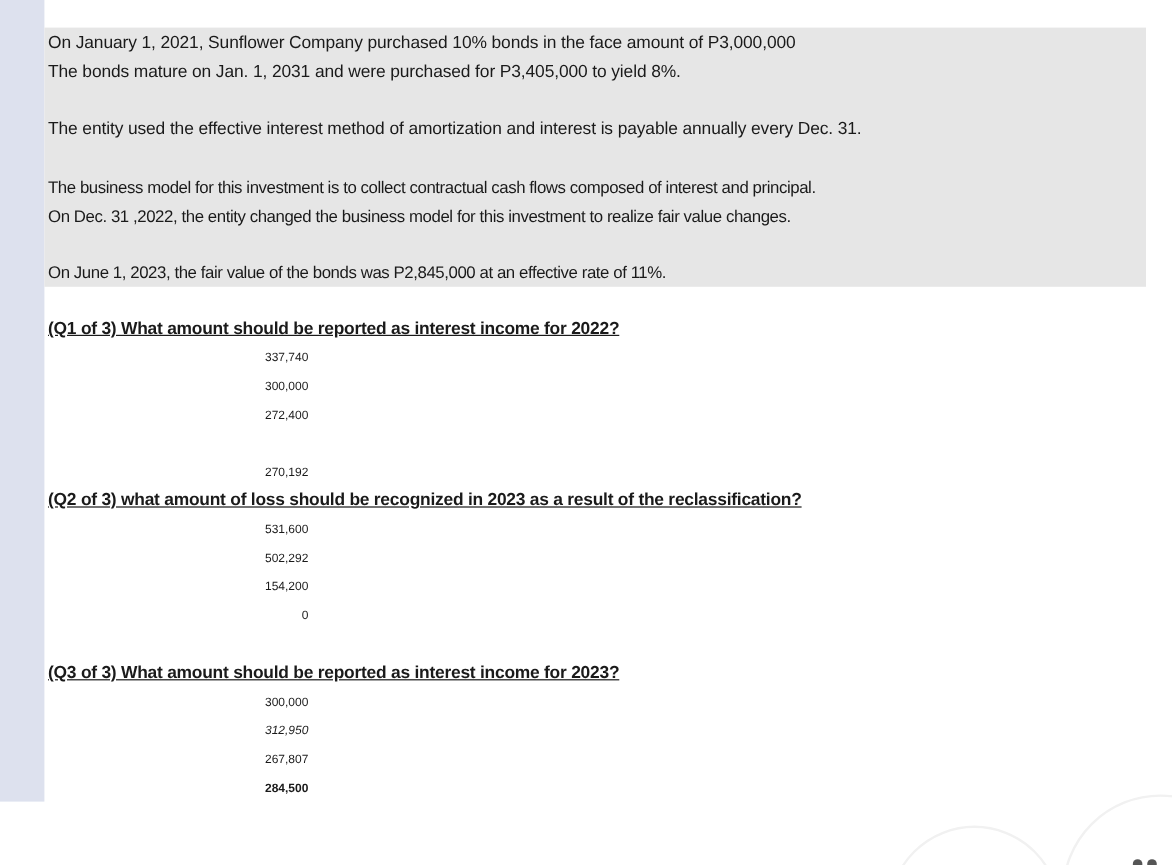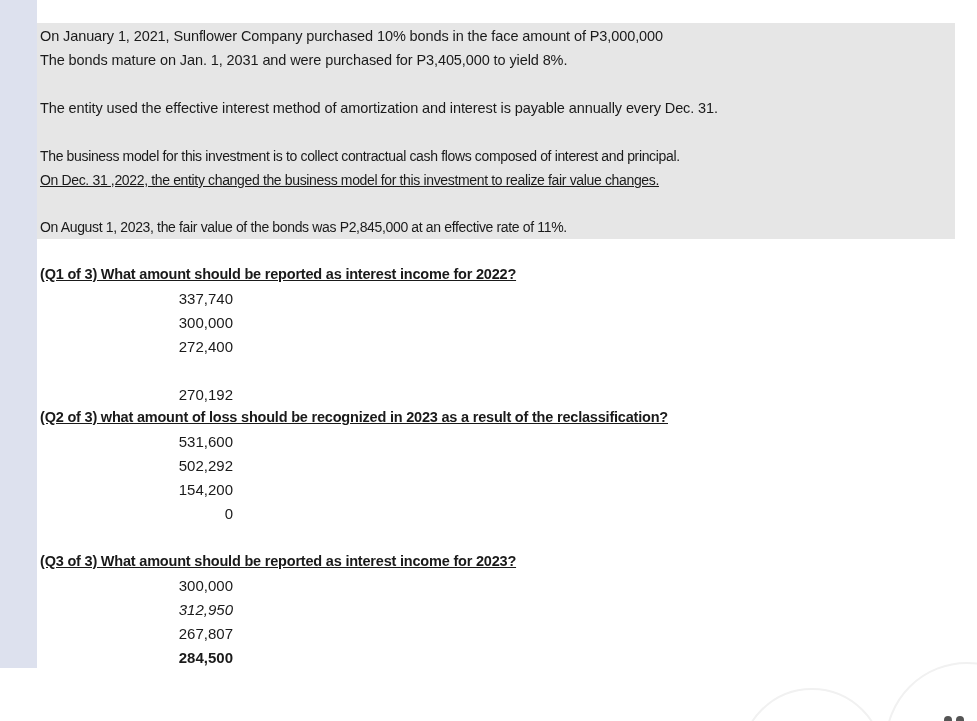--- a/index.html
+++ b/index.html
@@ -20,44 +20,44 @@
     .text-line {
       position: absolute; left: 40px; font-size: 14.5px; line-height: 18px;
       white-space: nowrap; letter-spacing: -0.1px;
     }
     .condensed { font-size: 14px; letter-spacing: -0.35px; }
     .question {
       position: absolute; left: 40px; font-size: 14.5px; font-weight: bold;
       white-space: nowrap; line-height: 18px; letter-spacing: -0.2px; text-decoration: underline;
     }
     .option {
-      position: absolute; left: 132px; width: 101px; text-align: right;
-      font-size: 15px; line-height: 18px; white-space: nowrap;
+      position: absolute; left: 156px; width: 101px; text-align: right;
+      font-size: 10px; line-height: 18px; white-space: nowrap;
     }
     .deco-arc {
       position: absolute; border: 2px solid #f1f1f1; border-radius: 50%;
     }
     .dot {
       position: absolute; width: 8px; height: 8px; border-radius: 50%;
       background: #555; top: 716px;
     }
   </style>
 </head>
 <body>
 
 <div class="left-bar"></div>
 <div class="shaded-block"></div>
 
 <div>
   <div class="text-line" style="top:27px;">On January 1, 2021, Sunflower Company purchased 10% bonds in the face amount of P3,000,000</div>
   <div class="text-line" style="top:51px;">The bonds mature on Jan. 1, 2031 and were purchased for P3,405,000 to yield 8%.</div>
   <div class="text-line" style="top:99px;">The entity used the effective interest method of amortization and interest is payable annually every Dec. 31.</div>
   <div class="text-line condensed" style="top:147px;">The business model for this investment is to collect contractual cash flows composed of interest and principal.</div>
-  <div class="text-line condensed" style="top:171px;text-decoration:underline;">On Dec. 31 ,2022, the entity changed the business model for this investment to realize fair value changes.</div>
-  <div class="text-line condensed" style="top:218px;">On August 1, 2023, the fair value of the bonds was P2,845,000 at an effective rate of 11%.</div>
+  <div class="text-line condensed" style="top:171px;">On Dec. 31 ,2022, the entity changed the business model for this investment to realize fair value changes.</div>
+  <div class="text-line condensed" style="top:218px;">On June 1, 2023, the fair value of the bonds was P2,845,000 at an effective rate of 11%.</div>
 </div>
 
 <div>
   <div class="question" style="top:265px;">(Q1 of 3) What amount should be reported as interest income for 2022?</div>
   <div class="option" style="top:290px;">337,740</div>
   <div class="option" style="top:314px;">300,000</div>
   <div class="option" style="top:338px;">272,400</div>
   <div class="option" style="top:362px;margin-top:24px;">270,192</div>
 </div>
 

